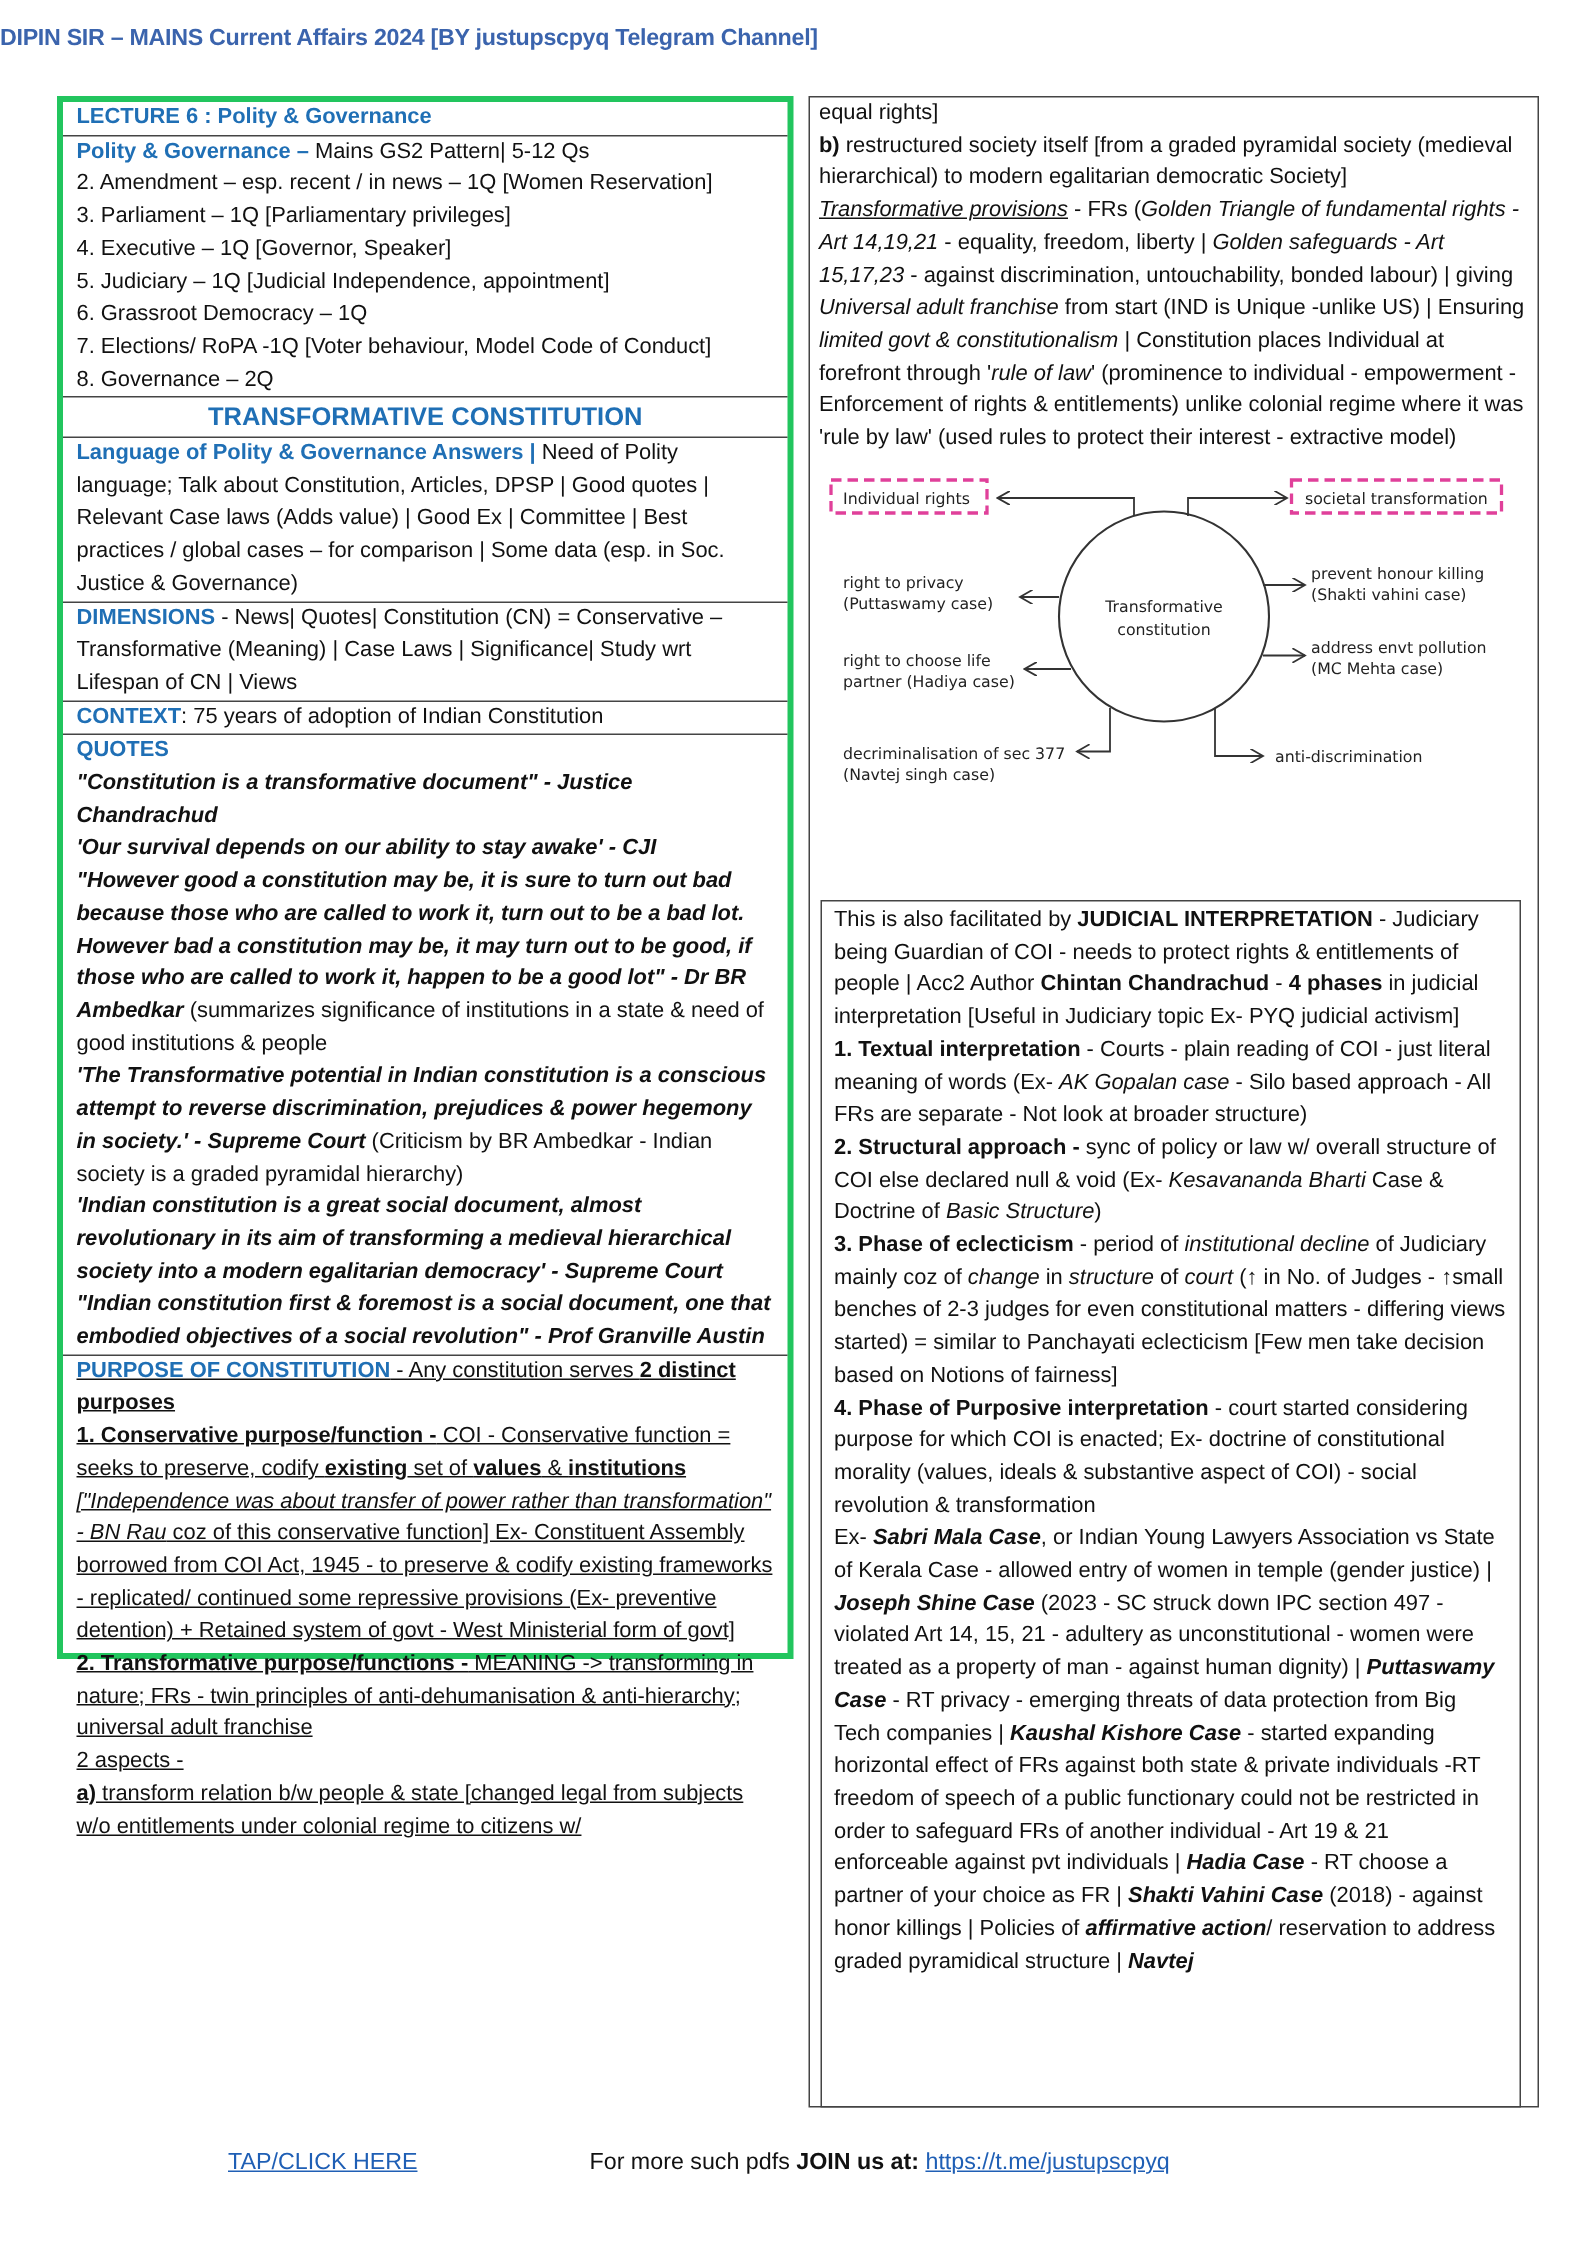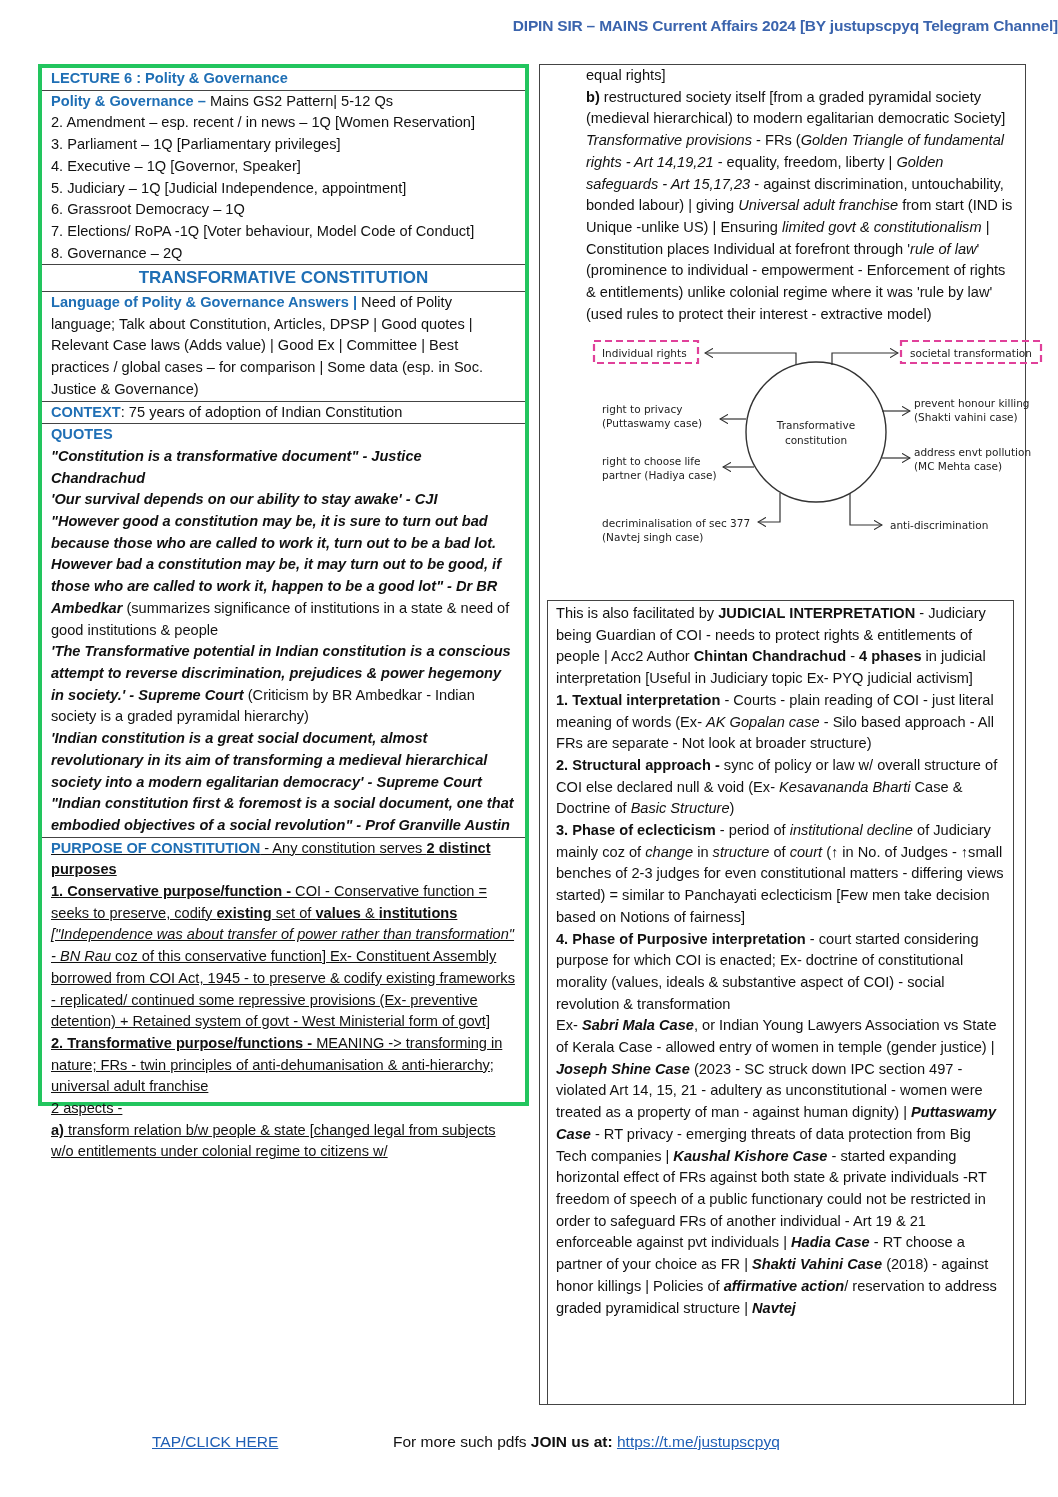--- a/index.html
+++ b/index.html
@@ -1,30 +1,30 @@
 <!DOCTYPE html>
 <html><head>
 <meta charset="utf-8">
 <style>
   html, body { margin: 0; padding: 0; background: #ffffff; }
   body { width: 1058px; height: 1497px; position: relative; overflow: hidden;
          font-family: "Liberation Sans", sans-serif; color: #111; }
-  .header { position: absolute; top: 17px; left: 0; width: 1058px; text-align: right;
+  .header { position: absolute; top: 17px; left: 0; width: 1058px; text-align: left;
             font-size: 15.5px; font-weight: bold; color: #3b64ad; letter-spacing: -0.2px; }
   .col { position: absolute; box-sizing: border-box; font-size: 14.6px; line-height: 21.7px; }
   .left { left: 38px; top: 64px; width: 491px; height: 1042px; border: 4px solid #22c55e; }
-  .right { left: 539px; top: 64px; width: 487px; height: 1341px; border: 1px solid #444; padding-left: 40px; }
+  .right { left: 539px; top: 64px; width: 487px; height: 1341px; border: 1px solid #444; }
   .cell { border-bottom: 1px solid #444; padding: 0 9px 0 9px; }
   .cell:last-child { border-bottom: none; text-decoration: underline; }
   .blue { color: #1f6fb5; font-weight: bold; }
   .center-title { text-align: center; font-size: 17px; padding: 2px 0; }
   .b { font-weight: bold; }
   .i { font-style: italic; }
   .bi { font-weight: bold; font-style: italic; }
-  .u { }
+  .u { text-decoration: underline; }
   .line { display: block; }
   .rtext { padding: 0 6px; }
   .diagram { position: relative; height: 228px; margin: 6px 0 0 0; }
   .diagram svg { position: absolute; left: 0; top: 0; }
   .inner-box { position: absolute; left: 547px; top: 600px; width: 467px; height: 805px;
                box-sizing: border-box; border: 1px solid #444; padding: 2px 8px;
                font-size: 14.6px; line-height: 21.7px; }
   .footer { position: absolute; top: 1433px; left: 0; width: 1058px; font-size: 15.5px; }
   .footer a { color: #1f5fb5; text-decoration: underline; }
   .tap { position: absolute; left: 152px; }
@@ -49,20 +49,23 @@
     <span class="line">7. Elections/ RoPA -1Q [Voter behaviour, Model Code of Conduct]</span>
     <span class="line">8. Governance – 2Q</span>
   </div>
 
   <div class="cell blue center-title">TRANSFORMATIVE CONSTITUTION</div>
 
   <div class="cell">
     <span class="blue">Language of Polity &amp; Governance Answers |</span><span> Need of Polity language; Talk about Constitution, Articles, DPSP | Good quotes | Relevant Case laws (Adds value) | Good Ex | Committee | Best practices / global cases – for comparison | Some data (esp. in Soc. Justice &amp; Governance)</span>
   </div>
 
+  <div class="cell">
+    <span class="blue">DIMENSIONS</span><span> - News| Quotes| Constitution (CN) = Conservative – Transformative (Meaning) | Case Laws | Significance| Study wrt Lifespan of CN | Views</span>
+  </div>
 
   <div class="cell">
     <span class="blue">CONTEXT</span><span>: 75 years of adoption of Indian Constitution</span>
   </div>
 
   <div class="cell">
     <span class="line blue">QUOTES</span>
     <span class="line bi">"Constitution is a transformative document" - Justice Chandrachud</span>
     <span class="line bi">'Our survival depends on our ability to stay awake' - CJI</span>
     <span class="bi">"However good a constitution may be, it is sure to turn out bad because those who are called to work it, turn out to be a bad lot. However bad a constitution may be, it may turn out to be good, if those who are called to work it, happen to be a good lot" - Dr BR Ambedkar</span><span> (summarizes significance of institutions in a state &amp; need of good institutions &amp; people</span>

